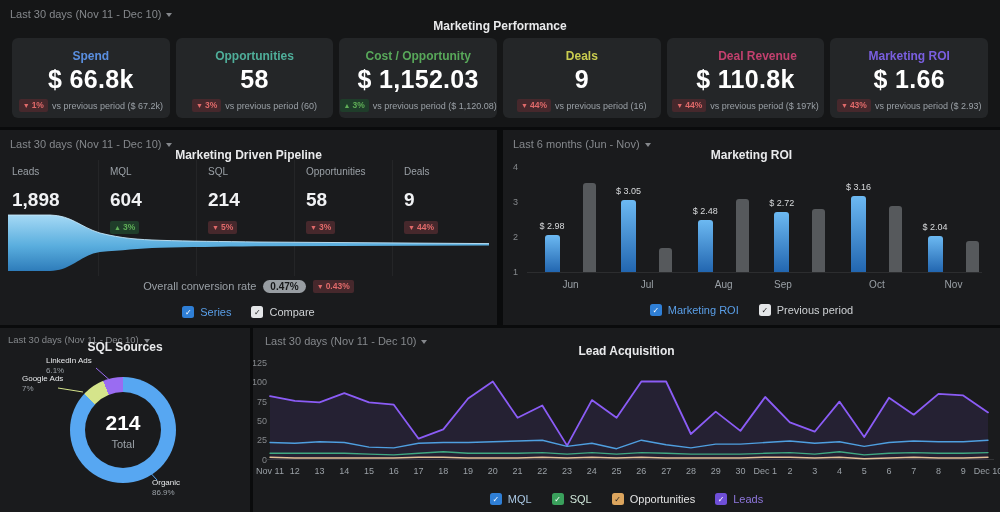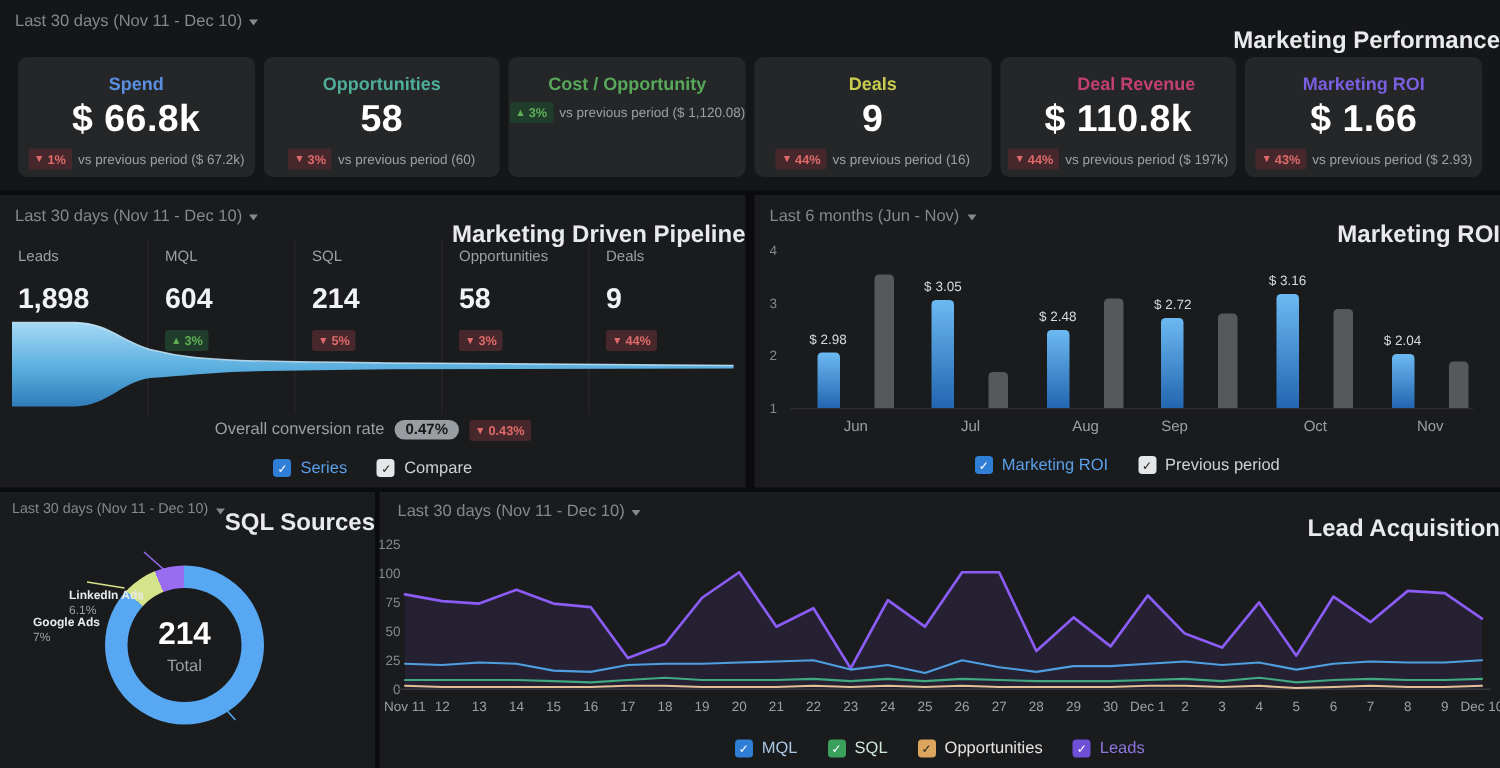--- a/index.html
+++ b/index.html
@@ -6,21 +6,21 @@
   body{width:1000px;height:512px;background:#0a0b0c;font-family:"Liberation Sans","DejaVu Sans",sans-serif;color:#e8eaec;position:relative;overflow:hidden;}
   .panel{position:absolute;background:#1a1b1d;}
   #kpi-panel{left:0;top:0;width:1000px;height:127px;background:#151617;}
   #funnel-panel{left:0;top:130px;width:497px;height:195px;}
   #roi-panel{left:503px;top:130px;width:497px;height:195px;}
   #donut-panel{left:0;top:328px;width:250px;height:184px;}
   #lead-panel{left:253px;top:328px;width:747px;height:184px;}
 
   .panel-header{position:absolute;font-size:11px;color:#85888c;display:flex;align-items:center;gap:5px;cursor:pointer;white-space:nowrap;}
   .caret{width:0;height:0;border-left:3.5px solid transparent;border-right:3.5px solid transparent;border-top:4px solid #85888c;margin-top:2px;}
-  .panel-title{position:absolute;left:0;width:100%;text-align:right;font-size:16px;font-weight:bold;color:#e9eaec;}
+  .panel-title{position:absolute;left:0;width:100%;text-align:center;font-size:12px;font-weight:bold;color:#e9eaec;}
 
   
   #kpi-cards{position:absolute;left:12px;right:12px;top:38px;display:flex;gap:6px;}
   .kpi-card{flex:1;height:80px;background:#242628;border-radius:6px;text-align:center;padding-top:11px;box-sizing:border-box;}
   .kpi-title{font-size:12px;font-weight:bold;}
   .kpi-value{font-size:25px;font-weight:bold;color:#fff;margin-top:2px;letter-spacing:.3px;}
   .kpi-delta-row{margin-top:5px;display:flex;justify-content:center;align-items:center;gap:4px;white-space:nowrap;}
   .kpi-compare{font-size:9px;color:#9aa0a6;}
 
   .badge{display:inline-flex;align-items:center;gap:2px;font-size:8.5px;font-weight:bold;padding:1px 4px;border-radius:2px;line-height:11px;}
@@ -58,21 +58,21 @@
   .bar-label{position:absolute;width:60px;text-align:center;font-size:9px;color:#d8dadc;white-space:nowrap;}
   .xtick{position:absolute;font-size:10px;color:#9aa0a6;width:60px;text-align:center;}
   #roi-baseline{position:absolute;height:1px;background:#2c2d2f;}
 
   
   #donut-ring{position:absolute;left:70px;top:49px;width:106px;height:106px;border-radius:50%;}
   #donut-hole{position:absolute;left:15px;top:15px;width:76px;height:76px;border-radius:50%;background:#1a1b1d;display:flex;flex-direction:column;align-items:center;justify-content:center;}
   #donut-total{font-size:21px;font-weight:bold;color:#fff;}
   #donut-total-label{font-size:11px;color:#9aa0a6;margin-top:3px;}
   .donut-label{position:absolute;font-size:8px;line-height:10px;}
-  .donut-label .nm{color:#e8eaec;font-weight:bold;margin-top:36px;}
+  .donut-label .nm{color:#e8eaec;font-weight:normal;}
   .donut-label .pc{color:#9aa0a6;}
   #donut-leaders{position:absolute;left:0;top:0;pointer-events:none;}
 
   
   #lead-svg{position:absolute;left:0;top:0;}
 </style>
 </head>
 <body>
 
 <div class="panel" id="kpi-panel">
@@ -99,20 +99,21 @@
         <div class="kpi-delta-row">
           <span class="badge badge-down">
             <span class="arrow-down"></span>
             <span>3%</span>
           </span>
           <span class="kpi-compare">vs previous period (60)</span>
         </div>
       </div>
       <div class="kpi-card">
         <div class="kpi-title" style="color: rgb(88, 168, 90);">Cost / Opportunity</div>
+        <div class="kpi-value">$ 1,152.03</div>
         <div class="kpi-delta-row">
           <span class="badge badge-up">
             <span class="arrow-up"></span>
             <span>3%</span>
           </span>
           <span class="kpi-compare">vs previous period ($ 1,120.08)</span>
         </div>
       </div>
       <div class="kpi-card">
         <div class="kpi-title" style="color: rgb(201, 204, 79);">Deals</div>

